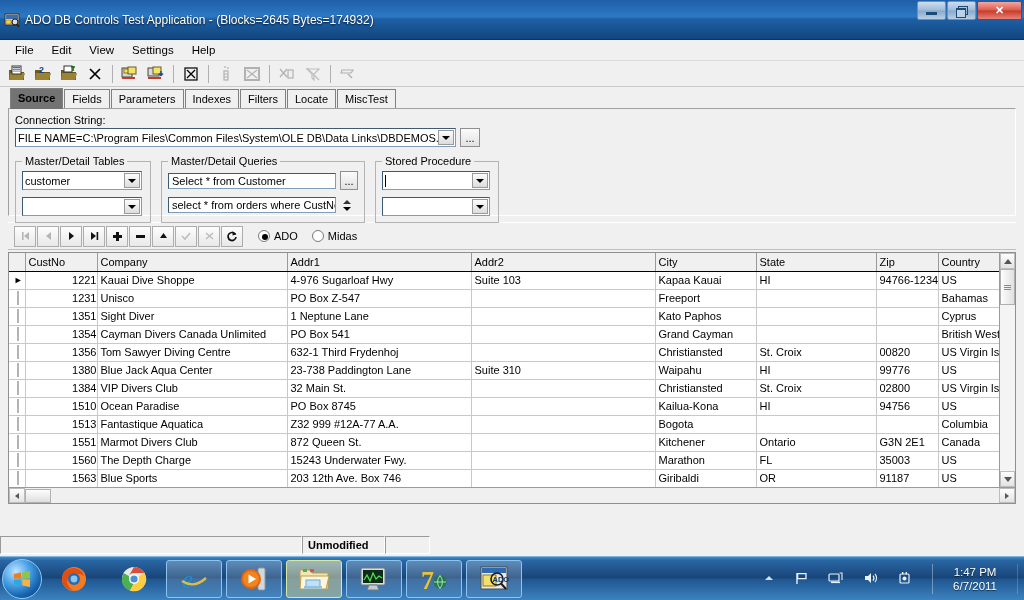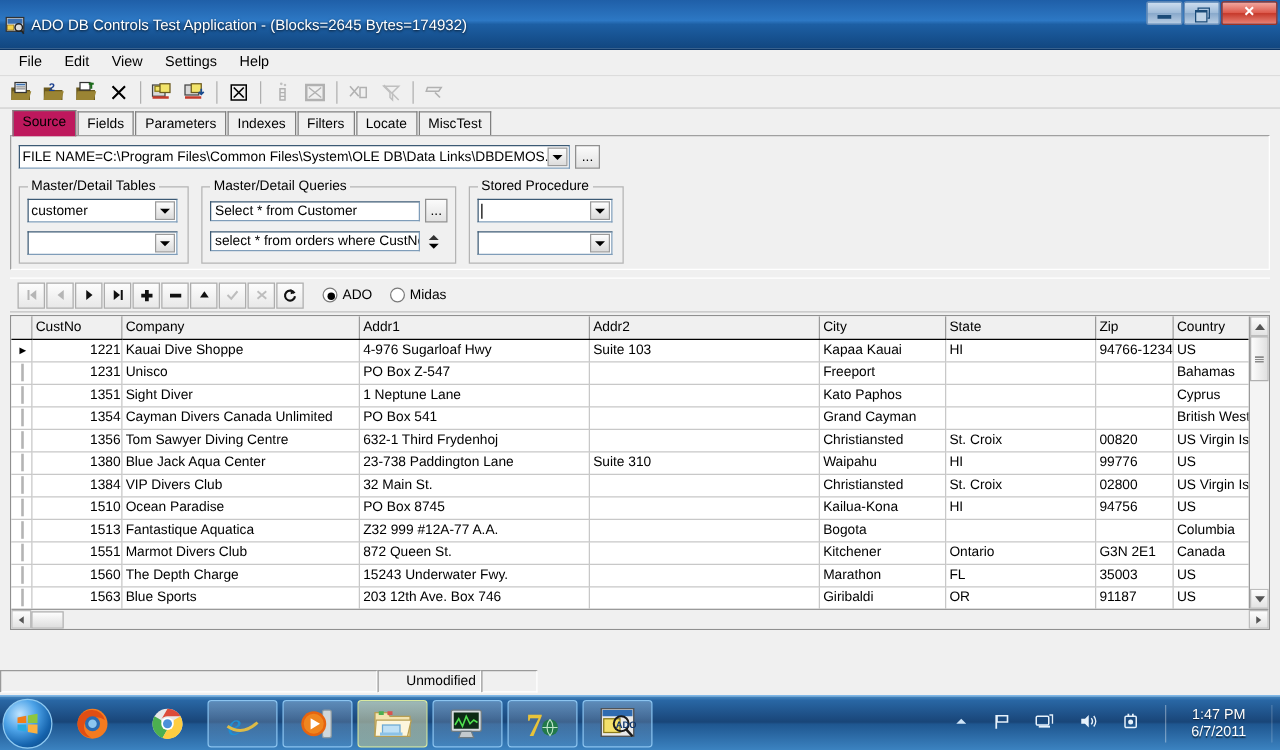--- a/index.html
+++ b/index.html
@@ -58,21 +58,21 @@
   }
   .tb-btn { width:26px; height:24px; display:flex; align-items:center; justify-content:center; }
   .tb-sep { width:1px; height:18px; background:#b0b0b0; margin:0 4px; }
 
   
   .tabstrip { display:flex; align-items:flex-end; height:21px; padding-left:10px; background:#f0f0f0; }
   .tab {
     font-size:11px; padding:3px 7px 2px 7px; border:1px solid #808080;
     border-bottom:none; background:#f0f0f0; margin-right:1px; line-height:13px;
   }
-  .tab.active { background:#be185d; padding-bottom:4px; margin-bottom:-1px; font-weight:normal; }
+  .tab.active { background:#737373; padding-bottom:4px; margin-bottom:-1px; font-weight:bold; }
 
   
   .panel {
     margin:0 8px; border:1px solid #fff; border-top-color:#a0a0a0; border-left-color:#a0a0a0;
     background:#f0f0f0; padding:5px 6px 7px 6px; height:108px;
   }
   .lbl { font-size:11px; }
   .row1 { display:flex; align-items:center; gap:4px; margin-top:2px; }
   .combo {
     height:19px; background:#fff; border:1px solid #7f9db9;
@@ -163,21 +163,21 @@
   .hsb-thumb { width:26px; height:14px; background:linear-gradient(to bottom,#fdfdfd,#dedede); border:1px solid #b0b0b0; }
   .tri-l { width:0;height:0;border-top:3px solid transparent;border-bottom:3px solid transparent;border-right:4px solid #555; }
   .tri-r { width:0;height:0;border-top:3px solid transparent;border-bottom:3px solid transparent;border-left:4px solid #555; }
   .tri-u { width:0;height:0;border-left:4px solid transparent;border-right:4px solid transparent;border-bottom:5px solid #555; }
   .tri-d { width:0;height:0;border-left:4px solid transparent;border-right:4px solid transparent;border-top:5px solid #555; }
 
   
   .statusbar { position:absolute; left:0; top:534px; width:1024px; height:22px; display:flex; align-items:stretch; background:#f0f0f0; }
   .sb-cell {
     border:1px solid #fff; border-top-color:#9a9a9a; border-left-color:#9a9a9a;
-    display:flex; align-items:center; padding-left:22px; font-size:11px; margin:2px 0;
+    display:flex; align-items:center; padding-left:5px; font-size:11px; margin:2px 0;font-weight:bold;
   }
 
   
   .taskbar {
     position:absolute; left:0; top:556px; width:1024px; height:44px;
     background:linear-gradient(to bottom, rgba(60,130,190,.95) 0%, rgba(30,95,160,.95) 8%, rgba(16,62,115,.96) 48%, rgba(22,80,140,.96) 52%, rgba(50,125,190,.95) 100%);
     border-top:1px solid #7fb8e8; display:flex; align-items:center;
   }
   .start-orb {
     width:40px; height:40px; border-radius:50%; margin-left:2px; flex:0 0 auto;
@@ -326,20 +326,21 @@
     <div class="tab active">Source</div>
     <div class="tab">Fields</div>
     <div class="tab">Parameters</div>
     <div class="tab">Indexes</div>
     <div class="tab">Filters</div>
     <div class="tab">Locate</div>
     <div class="tab">MiscTest</div>
   </div>
 
   <div class="panel">
+    <div class="lbl">Connection String:</div>
     <div class="row1">
       <div class="combo" style="width:441px;">
         <span style="overflow:hidden;white-space:nowrap;width:420px;">FILE NAME=C:\Program Files\Common Files\System\OLE DB\Data Links\DBDEMOS.UD</span>
         <span class="arrow-box">
             <i class="tri-down"></i>
           </span>
       </div>
       <div class="btn-dots">...</div>
     </div>
 

